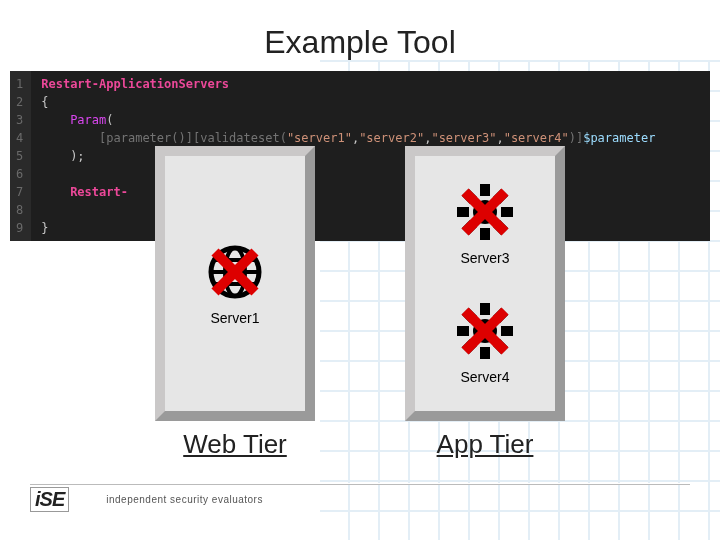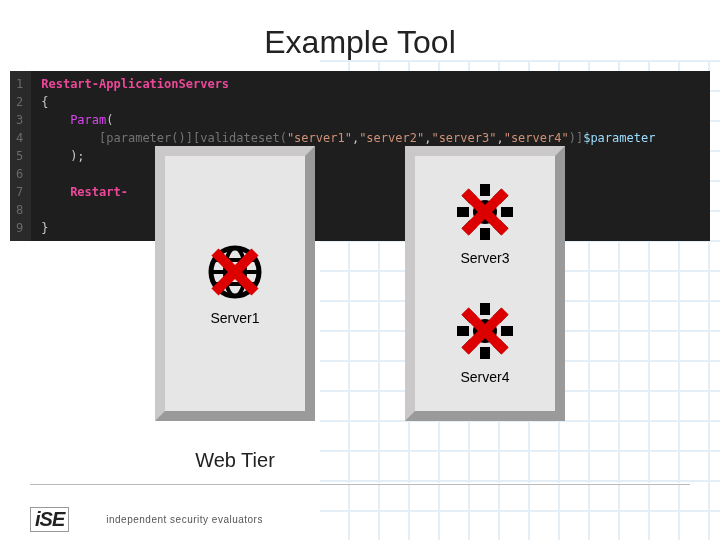--- a/index.html
+++ b/index.html
@@ -98,39 +98,40 @@
     position: relative;
     width: 60px;
     height: 60px;
   }
   .server-label {
     font-size: 14px;
     margin-top: 8px;
     color: #000;
   }
   .tier-label {
-    font-size: 20px;
-    margin-top: 28px;
+    font-size: 26px;
+    margin-top: 8px;
     color: #222;
+    text-decoration: underline;
   }
 
   .footer-line {
     position: absolute;
     left: 30px;
     right: 30px;
     bottom: 55px;
     height: 0;
     border-top: 1px solid #bbb;
     box-shadow: 0 -1px 0 #fff;
     z-index: 1;
   }
   .logo {
     position: absolute;
     left: 30px;
-    bottom: 8px;
+    bottom: 28px;
     display: flex;
     align-items: center;
     gap: 6px;
     z-index: 2;
   }
   .logo-mark {
     font-weight: bold;
     font-style: italic;
     font-size: 20px;
     color: #222;
@@ -249,20 +250,21 @@
             </g>
           </svg>
           <svg viewBox="0 0 60 60" width="60" height="60" style="position:absolute;left:0;top:0">
             <line x1="10" y1="10" x2="50" y2="50" stroke="#d00" stroke-width="10"></line>
             <line x1="50" y1="10" x2="10" y2="50" stroke="#d00" stroke-width="10"></line>
           </svg>
         </div>
         <div class="server-label">Server4</div>
       </div>
     </div>
+    <div class="tier-label">App Tier</div>
   </div>
 </div>
 
 <div class="footer-line"></div>
 <div class="logo">
   <span class="logo-mark">iSE</span>
   <span class="logo-text">independent security evaluators</span>
 </div>
 
 </body></html>

